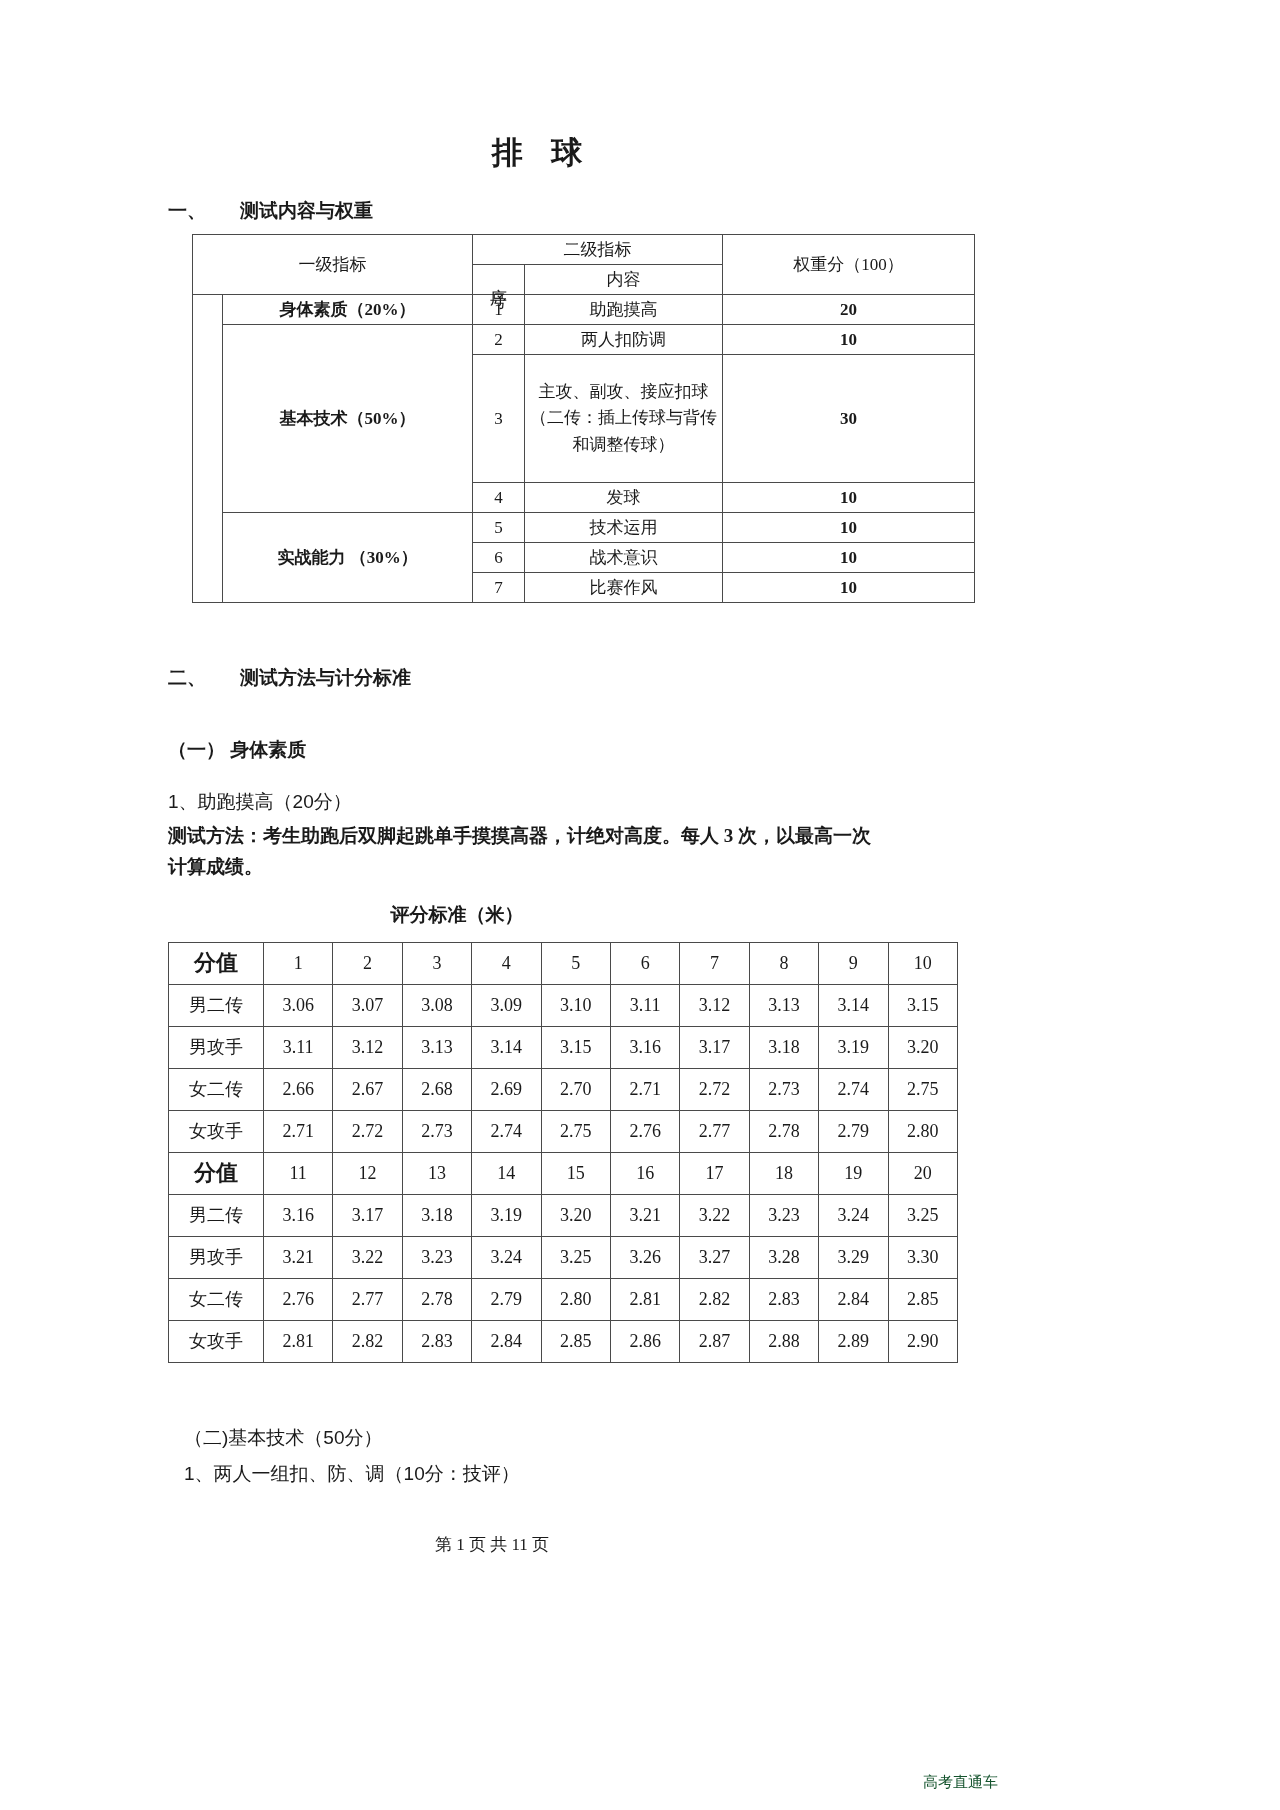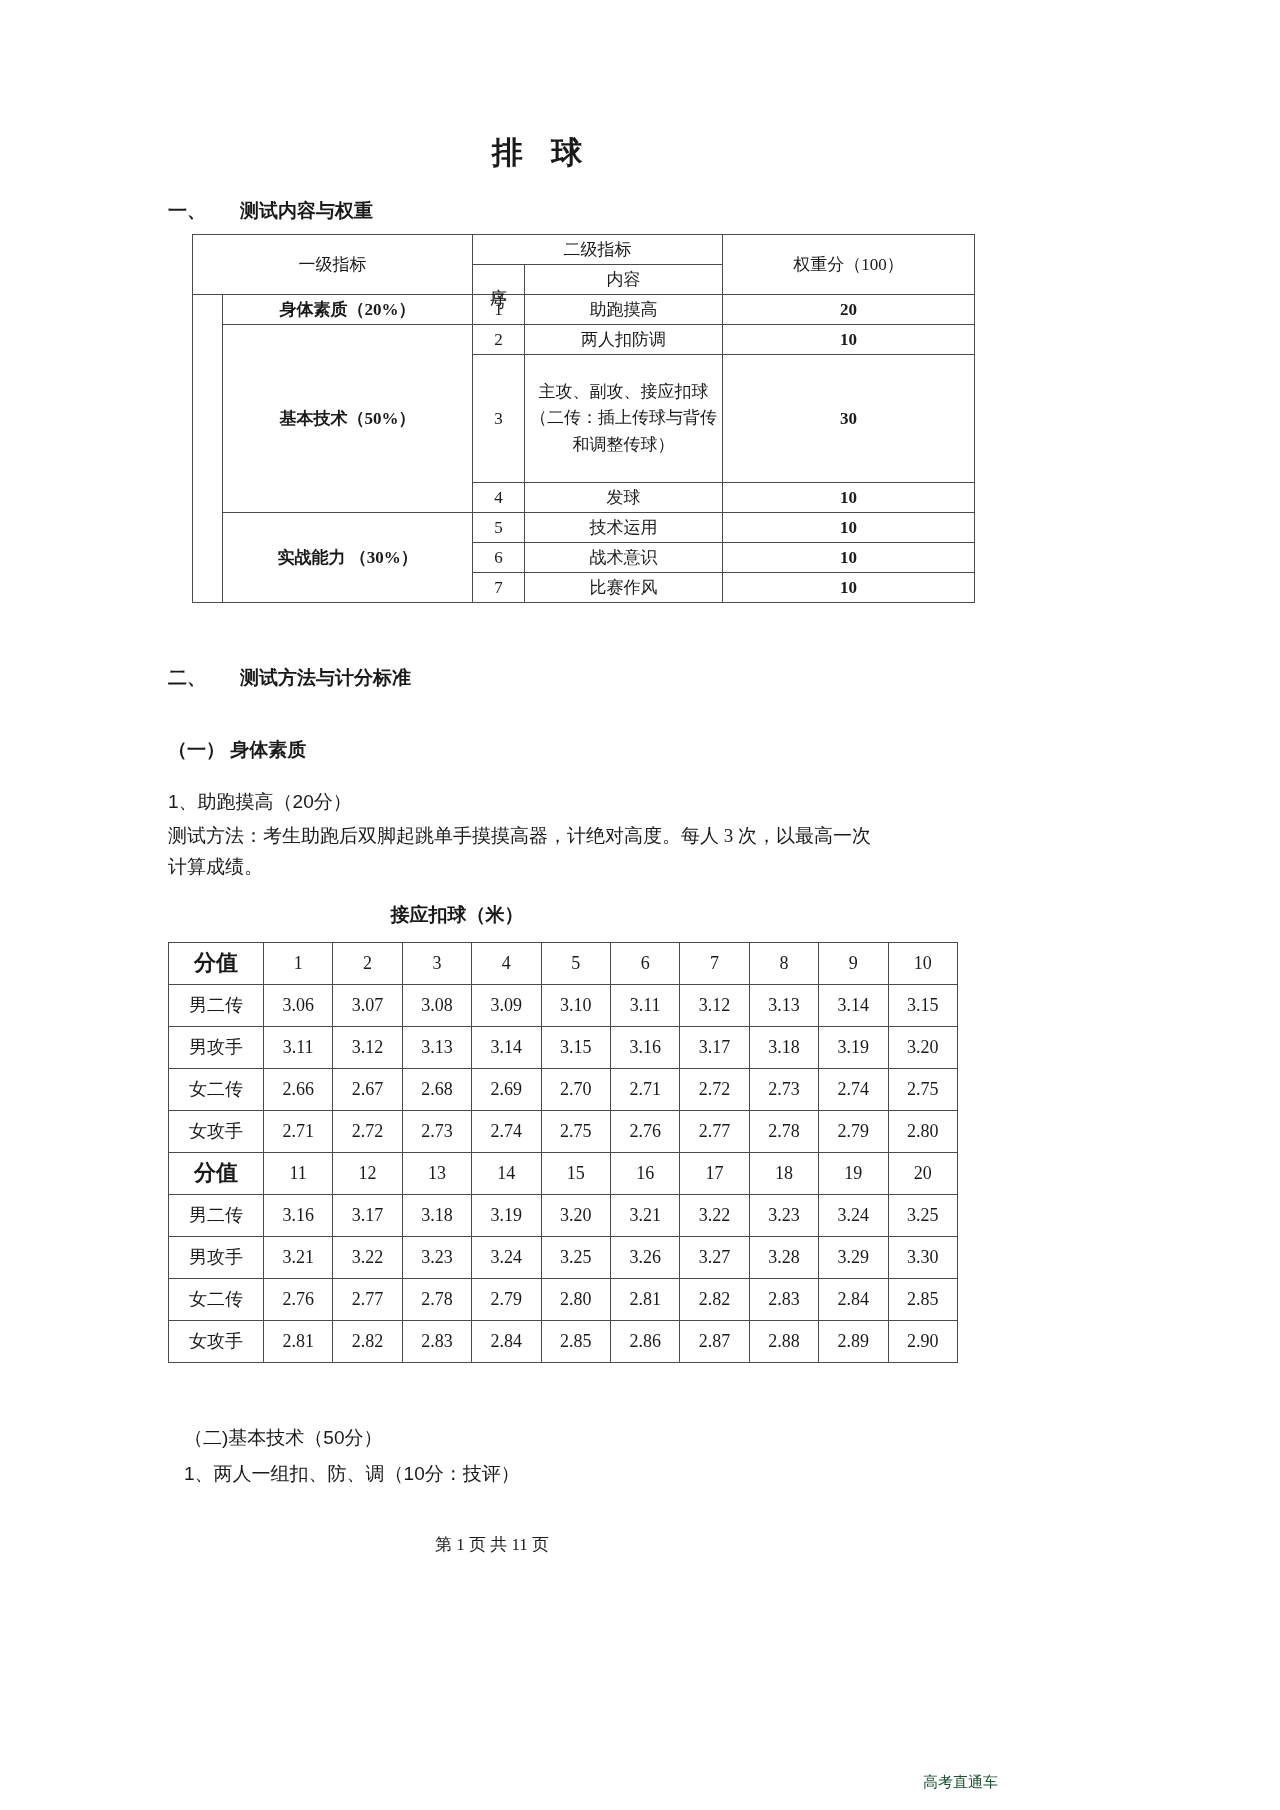--- a/index.html
+++ b/index.html
@@ -102,21 +102,21 @@
     margin-top: 26px;
   }
   .para {
     font-size: 19px;
     line-height: 1.62;
     margin-left: 168px;
     margin-right: 150px;
     margin-top: 6px;
     font-family: "Liberation Serif", "DejaVu Serif", serif;
   }
-  .para-ind { text-indent: 0; }
+  .para-ind { text-indent: 0; font-weight: bold; }
   .center-label {
     text-align: center;
     font-size: 19px;
     font-weight: bold;
     font-family: "Liberation Sans", "DejaVu Sans", sans-serif;
     margin-top: 16px;
     padding-right: 110px;
   }
 
   
@@ -242,21 +242,21 @@
   <div class="sec-heading sec-2">
     <span class="sec-num">二、</span><span>测试方法与计分标准</span>
   </div>
 
   <div class="sub-heading">（一） 身体素质</div>
 
   <div class="item-heading">1、助跑摸高（20分）</div>
 
   <p class="para para-ind">测试方法：考生助跑后双脚起跳单手摸摸高器，计绝对高度。每人 3 次，以最高一次计算成绩。</p>
 
-  <div class="center-label">接应扣球（米）</div>
+  <div class="center-label">评分标准（米）</div>
 
   <table class="tbl-score">
     <tbody id="score-table-body">
         <tr>
           <td class="rh">分值</td>
           <td>1</td>
           <td>2</td>
           <td>3</td>
           <td>4</td>
           <td>5</td>

